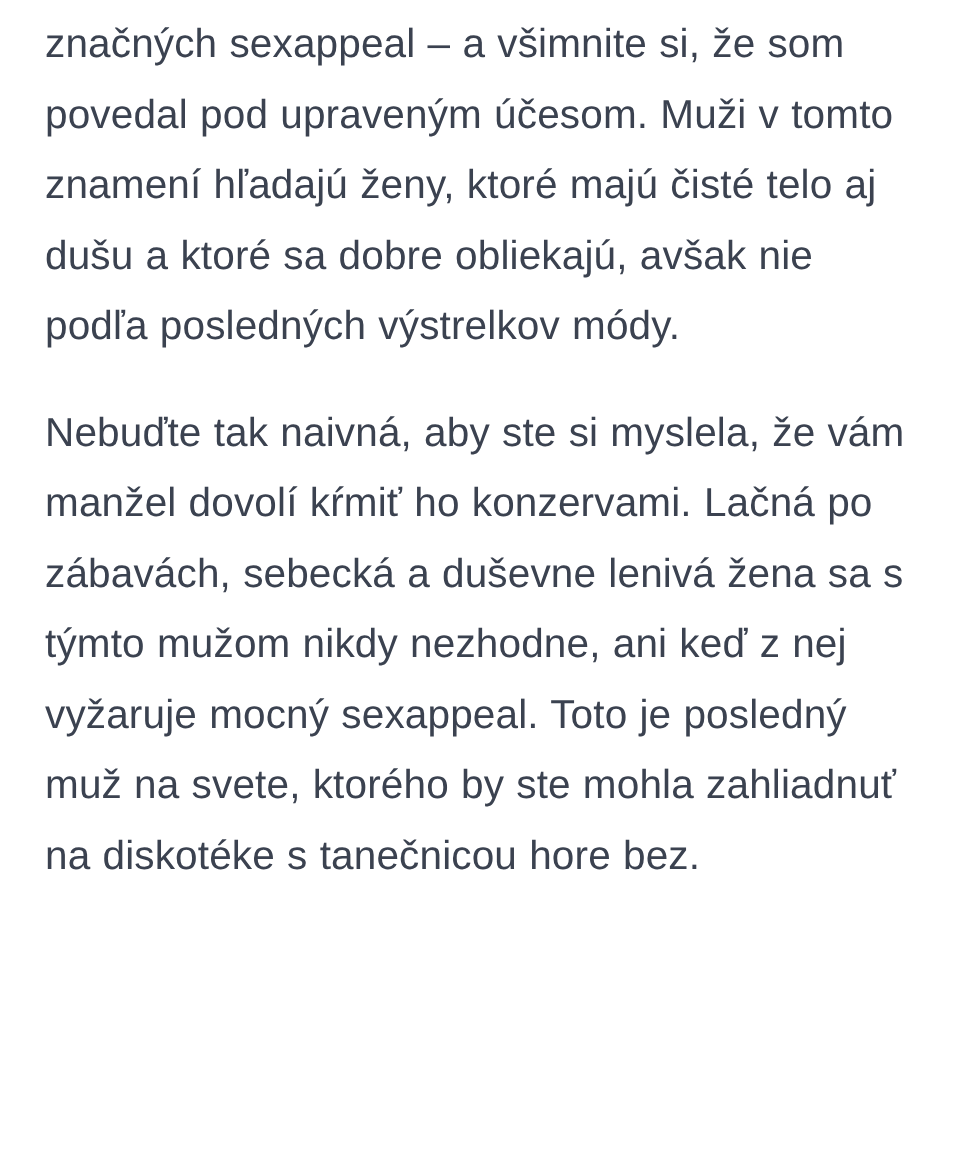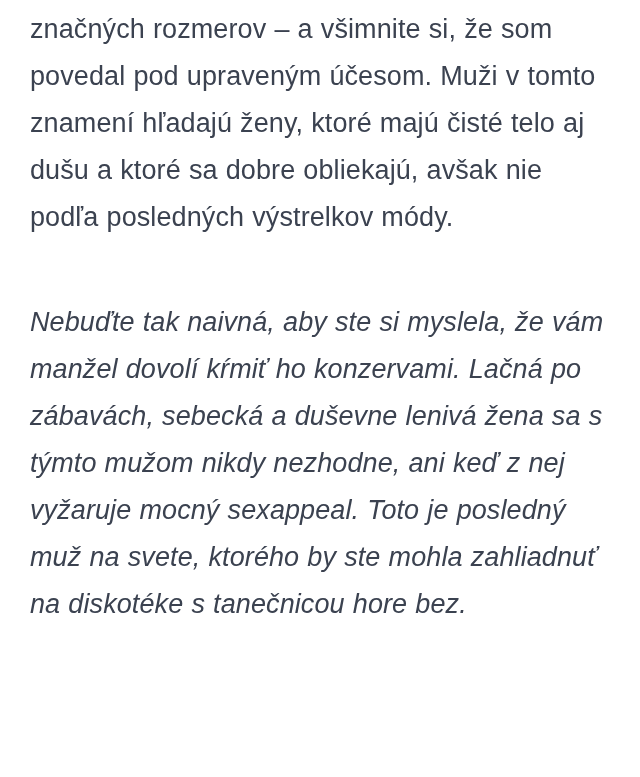--- a/index.html
+++ b/index.html
@@ -28,23 +28,22 @@
     line-height: 47px;
     letter-spacing: 0.1px;
     font-weight: 400;
     text-align: left;
     word-spacing: 0.5px;
   }
   .para.first {
     padding-top: 6px;
   }
   .para + .para {
-    margin-top: 58px;
-    font-style: italic;
+    margin-top: 24px;
   }
 </style>
 </head>
 <body>
 
 <div class="article">
-  <p class="para first">značných rozmerov – a všimnite si, že som povedal pod upraveným účesom. Muži v tomto znamení hľadajú ženy, ktoré majú čisté telo aj dušu a ktoré sa dobre obliekajú, avšak nie podľa posledných výstrelkov módy.</p>
+  <p class="para first">značných sexappeal – a všimnite si, že som povedal pod upraveným účesom. Muži v tomto znamení hľadajú ženy, ktoré majú čisté telo aj dušu a ktoré sa dobre obliekajú, avšak nie podľa posledných výstrelkov módy.</p>
   <p class="para">Nebuďte tak naivná, aby ste si myslela, že vám manžel dovolí kŕmiť ho konzervami. Lačná po zábavách, sebecká a duševne lenivá žena sa s týmto mužom nikdy nezhodne, ani keď z nej vyžaruje mocný sexappeal. Toto je posledný muž na svete, ktorého by ste mohla zahliadnuť na diskotéke s tanečnicou hore bez.</p>
 </div>
 
 </body></html>

